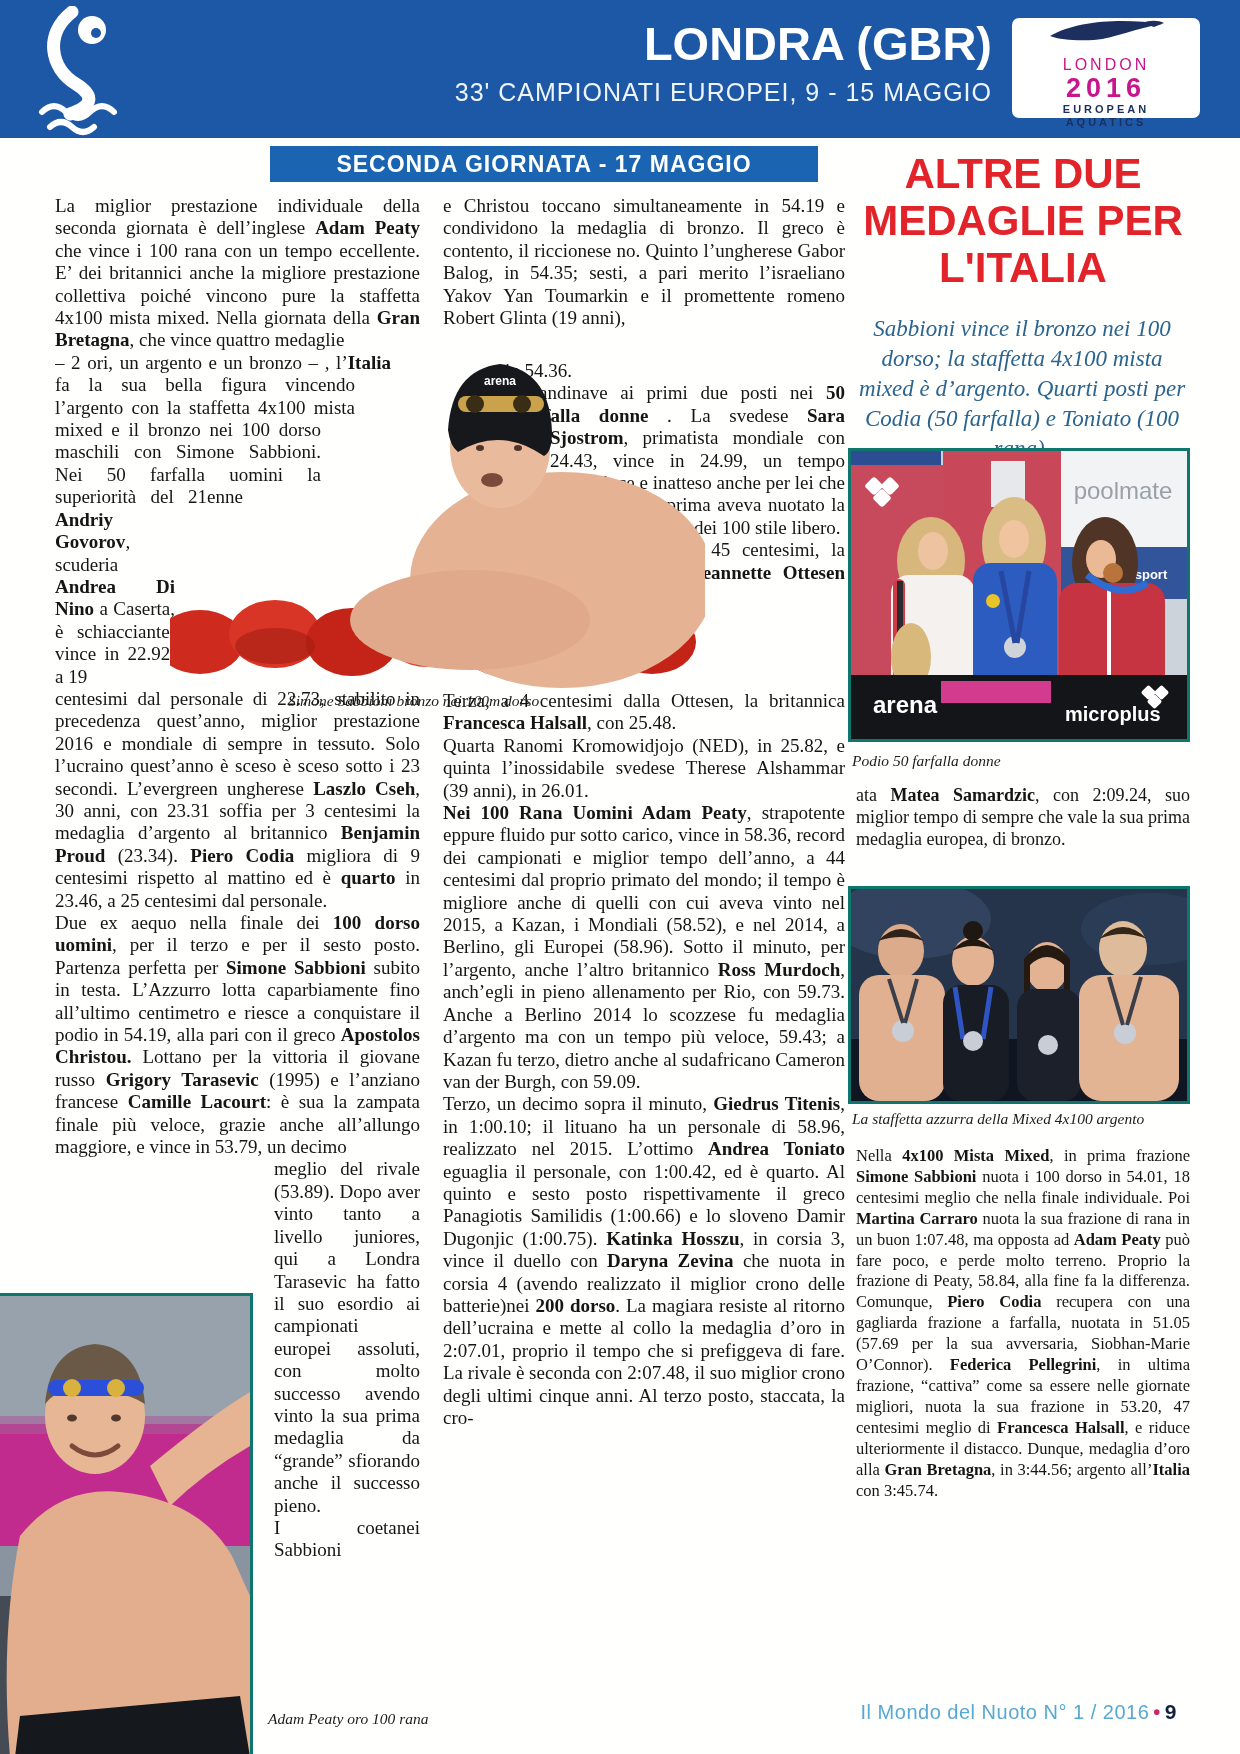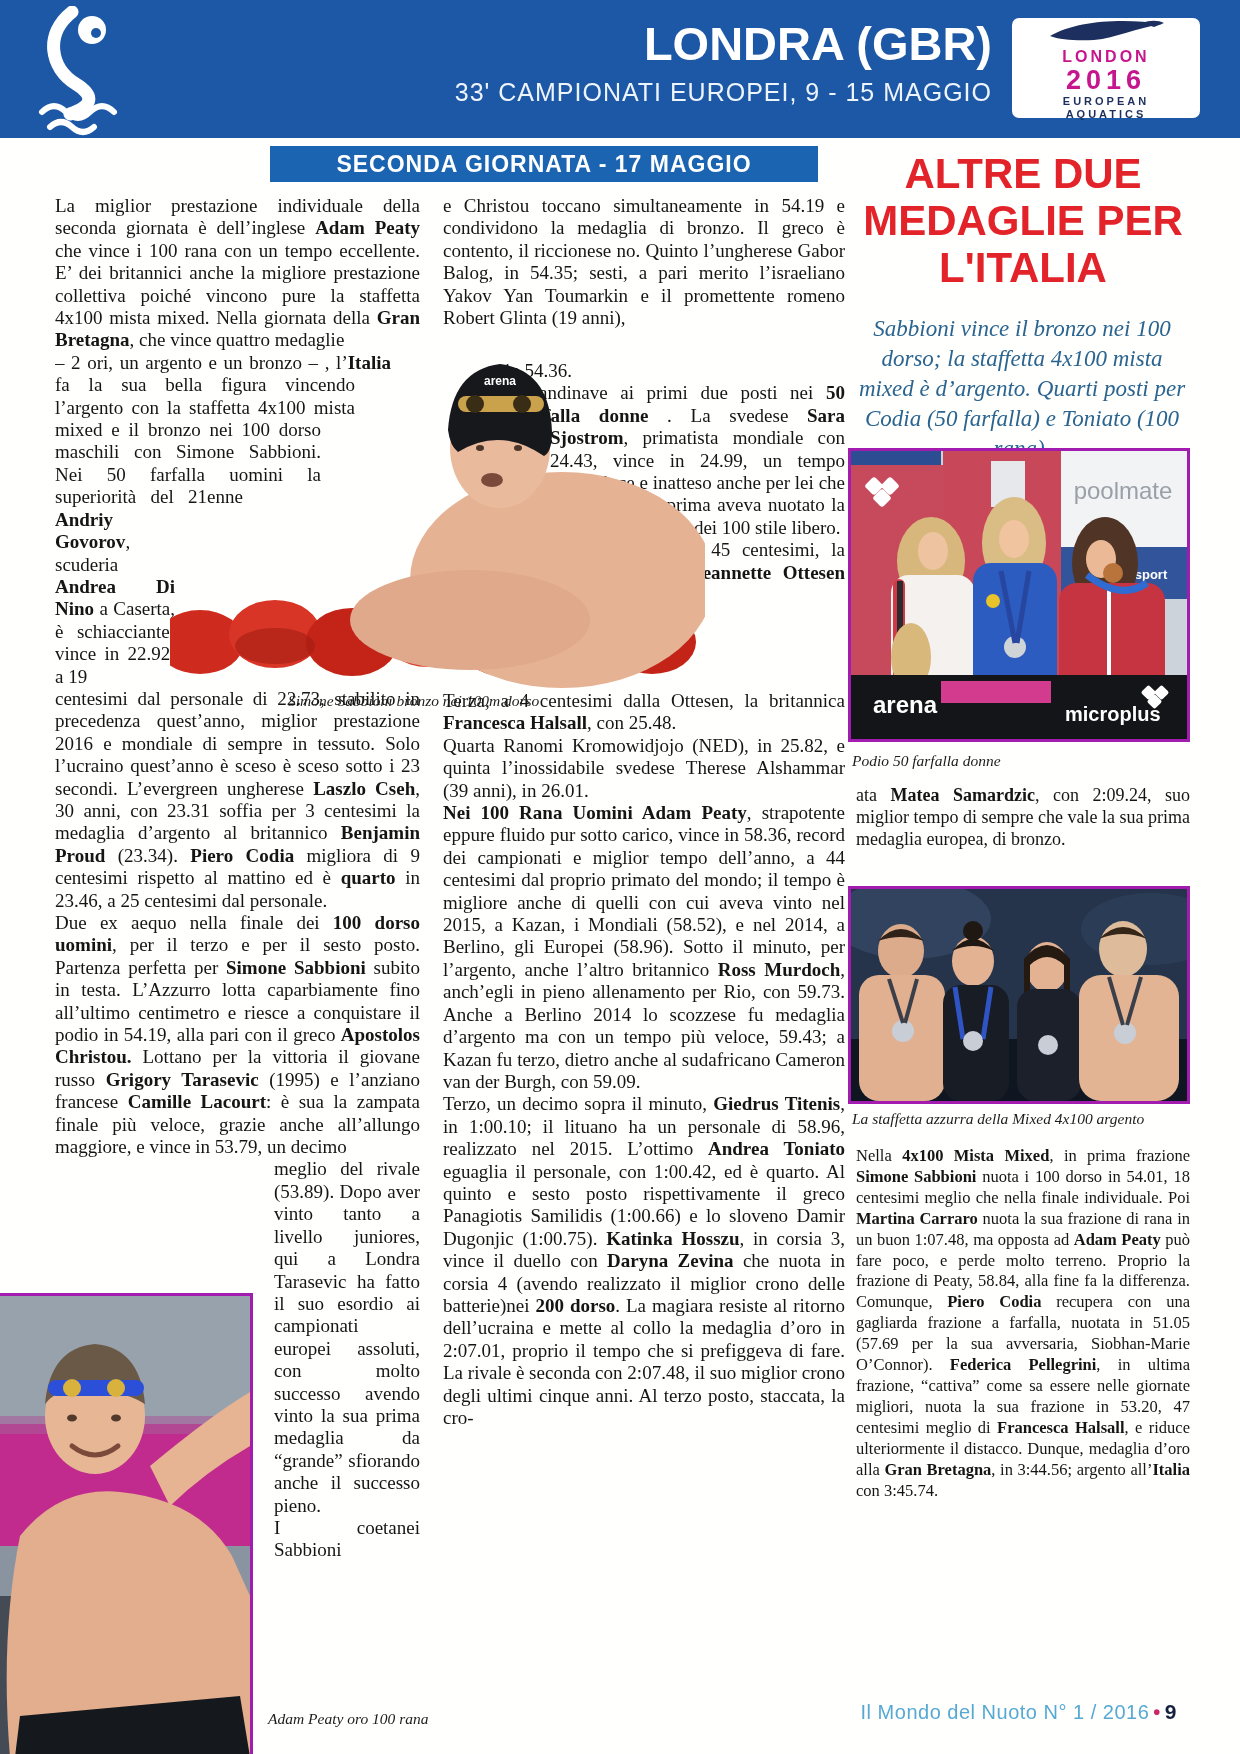--- a/index.html
+++ b/index.html
@@ -6,21 +6,21 @@
   .page{position:relative;width:1240px;height:1754px;background:#fffffe;overflow:hidden;
         font-family:"Liberation Serif",serif;color:#151515;margin:0 auto;}
   
   .band{position:absolute;left:0;top:0;width:1240px;height:138px;background:#1d58a6;}
   .masthead-title{position:absolute;top:16px;right:248px;color:#ffffff;
         font-family:"Liberation Sans",sans-serif;font-weight:800;font-size:47px;letter-spacing:0;}
   .masthead-sub{position:absolute;top:78px;right:248px;color:#eef4fb;
         font-family:"Liberation Sans",sans-serif;font-size:25px;letter-spacing:1px;}
   .badge{position:absolute;left:1012px;top:18px;width:188px;height:100px;background:#ffffff;
         border-radius:7px;text-align:center;font-family:"Liberation Sans",sans-serif;line-height:1;}
-  .badge .l1{color:#c6168d;font-weight:700;font-size:16px;letter-spacing:3px;margin-top:2px;}
+  .badge .l1{color:#c6168d;font-weight:400;font-size:16px;letter-spacing:3px;margin-top:10px;}
   .badge .l2{color:#c6168d;font-weight:800;font-size:27px;letter-spacing:5px;margin-top:2px;}
   .badge .l3,.badge .l4{color:#1c2f5e;font-weight:700;font-size:11px;letter-spacing:3px;margin-top:2px;}
   .secbar{position:absolute;left:270px;top:146px;width:548px;height:36px;background:#1a64b2;
         color:#ffffff;font-family:"Liberation Sans",sans-serif;font-weight:800;font-size:23px;
         letter-spacing:1px;display:flex;align-items:center;justify-content:center;}
   
   .col{position:absolute;text-align:justify;font-size:19px;line-height:22.4px;}
   .col p{margin:0;}
   .col b{font-weight:bold;}
   #col1{left:55px;top:195px;width:365px;height:1559px;overflow:hidden;}
@@ -30,21 +30,21 @@
   .cb{clear:both;}
   
   .sb-head{position:absolute;left:856px;top:150px;width:334px;text-align:center;color:#e2232a;
         font-family:"Liberation Sans",sans-serif;font-weight:800;font-size:42px;line-height:47px;}
   .sb-stand{position:absolute;left:852px;top:314px;width:340px;text-align:center;color:#2a648f;
         font-style:italic;font-size:23px;line-height:30px;}
   .sb-par{position:absolute;left:856px;width:334px;text-align:justify;font-size:16.5px;line-height:20.9px;}
   #sb-p1{top:776px;height:70px;font-size:18px;line-height:22px;margin-top:8px;}
   #sb-p2{top:1146px;height:530px;overflow:hidden;}
   
-  .photo{position:absolute;border:3px solid #a21caf;overflow:hidden;background:#223;}
+  .photo{position:absolute;border:3px solid #0f766e;overflow:hidden;background:#223;}
   .caption{position:absolute;font-style:italic;font-size:15.5px;color:#1c1c1c;}
   .cutout{position:absolute;pointer-events:none;}
   
   .footer{position:absolute;top:1700px;right:63px;font-family:"Liberation Sans",sans-serif;
         font-size:20px;color:#57a9d3;letter-spacing:.5px;}
   .footer .dot{color:#cb2667;font-weight:bold;margin:0 4px;}
   .footer .pg{color:#13203f;font-weight:800;font-size:21px;}
 </style>
 </head>
 <body>

